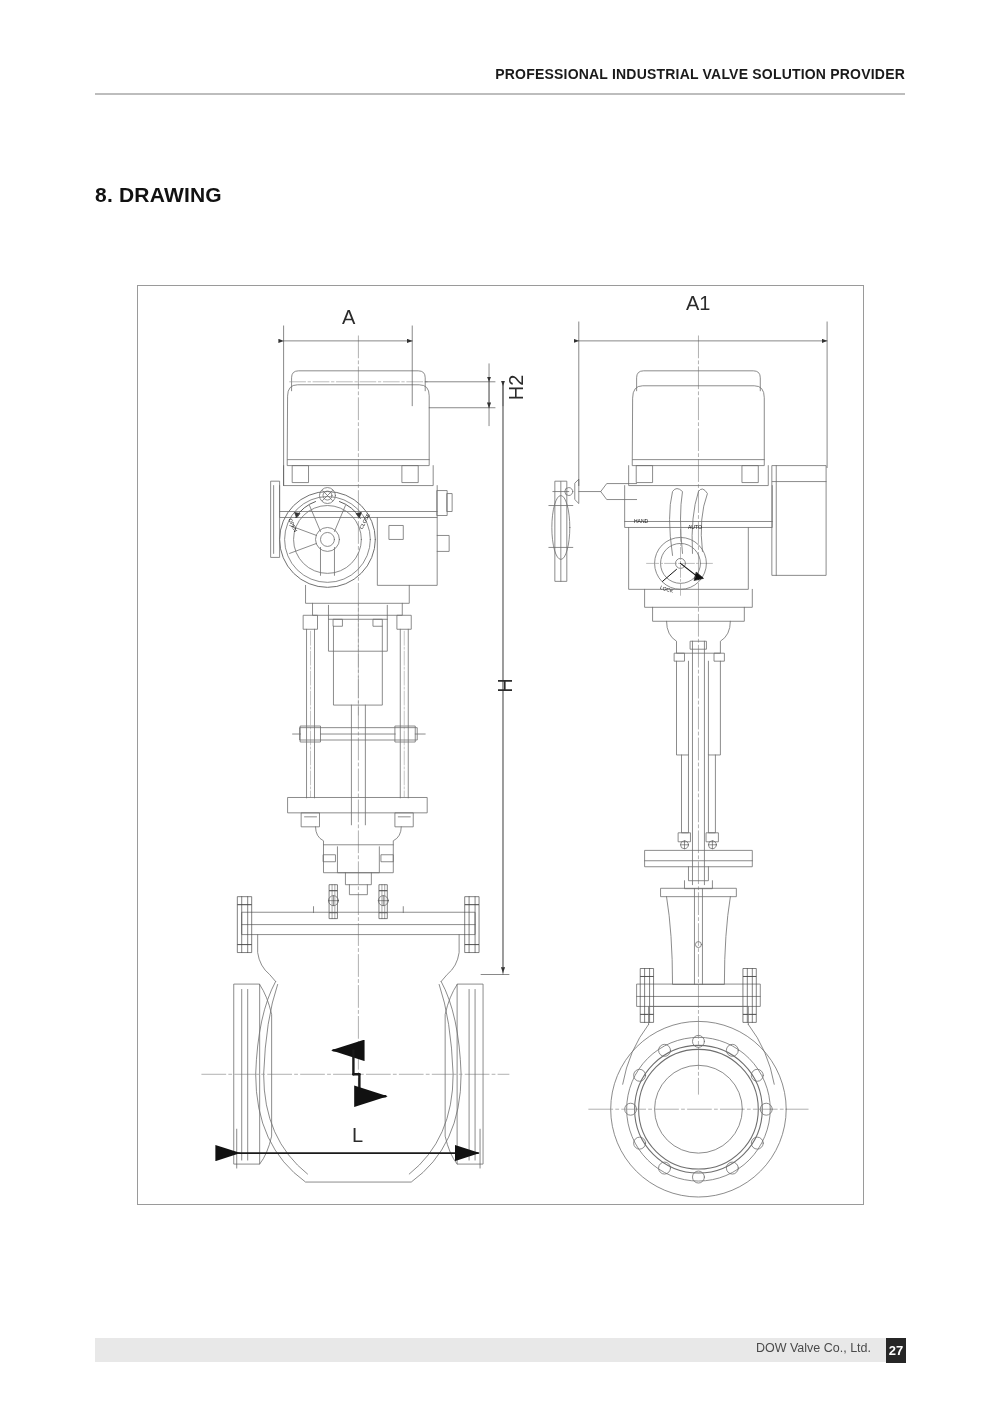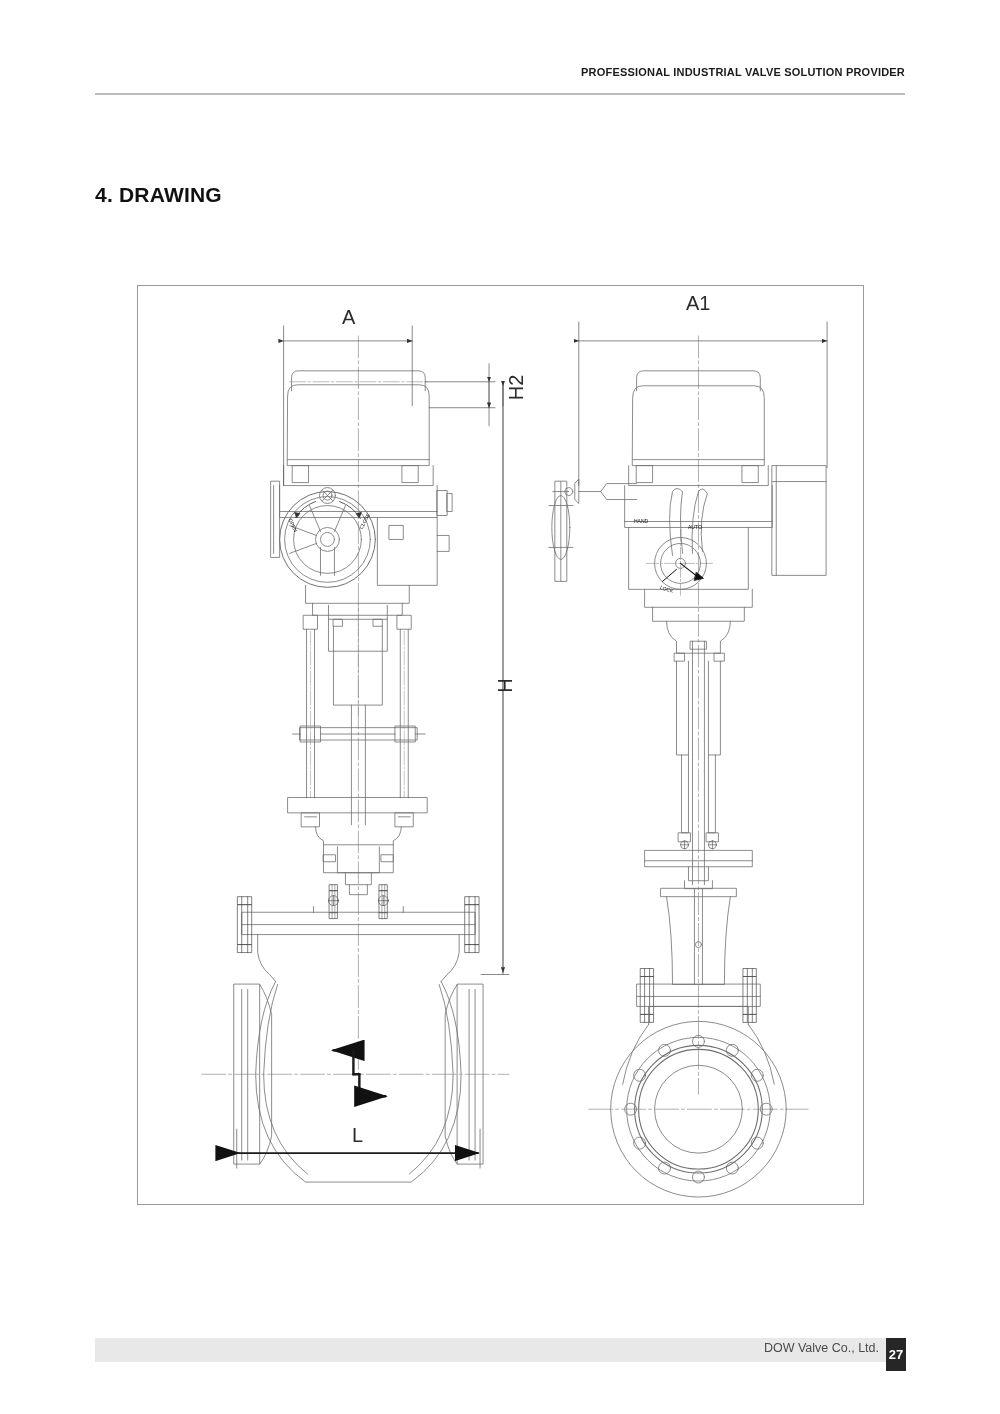--- a/index.html
+++ b/index.html
@@ -15,21 +15,21 @@
     overflow: hidden;
   }
 
   
   #header-title {
     position: absolute;
     left: 95px;
     top: 66px;
     width: 810px;
     text-align: right;
-    font-size: 11px;
+    font-size: 14px;
     font-weight: bold;
     letter-spacing: 0.2px;
     color: #1a1a1a;
   }
   #header-rule {
     position: absolute;
     left: 95px;
     top: 93px;
     width: 810px;
     height: 2px;
@@ -70,31 +70,31 @@
   #footer-band {
     position: absolute;
     left: 95px;
     top: 1338px;
     width: 810px;
     height: 24px;
     background: #e8e8e8;
   }
   #footer-company {
     position: absolute;
-    right: 121px;
+    right: 129px;
     top: 1341px;
     font-size: 12.5px;
     color: #4a4a4a;
   }
   #page-number-box {
     position: absolute;
     left: 886px;
     top: 1338px;
     width: 20px;
-    height: 33px;
+    height: 25px;
     background: #262626;
     color: #ffffff;
     font-size: 13px;
     font-weight: bold;
     display: flex;
     align-items: center;
     justify-content: center;
   }
 
   
@@ -116,21 +116,21 @@
     color: #111;
     white-space: nowrap;
   }
 </style>
 </head>
 <body>
 
 <div id="header-title">PROFESSIONAL INDUSTRIAL VALVE SOLUTION PROVIDER</div>
 <div id="header-rule"></div>
 
-<div id="section-title">4. DRAWING</div>
+<div id="section-title">8. DRAWING</div>
 
 <div id="drawing-frame">
 
   <svg id="drawing-canvas" viewBox="0 0 727 920" preserveAspectRatio="none">
     <defs>
       <marker id="arrIn" markerWidth="10" markerHeight="7" refX="9" refY="3.5" orient="auto" markerUnits="strokeWidth">
         <path d="M0,0 L10,3.5 L0,7 z" fill="#333"></path>
       </marker>
       <marker id="arrInS" markerWidth="8" markerHeight="6" refX="7.5" refY="3" orient="auto" markerUnits="strokeWidth">
         <path d="M0,0 L8,3 L0,6 z" fill="#333"></path>

